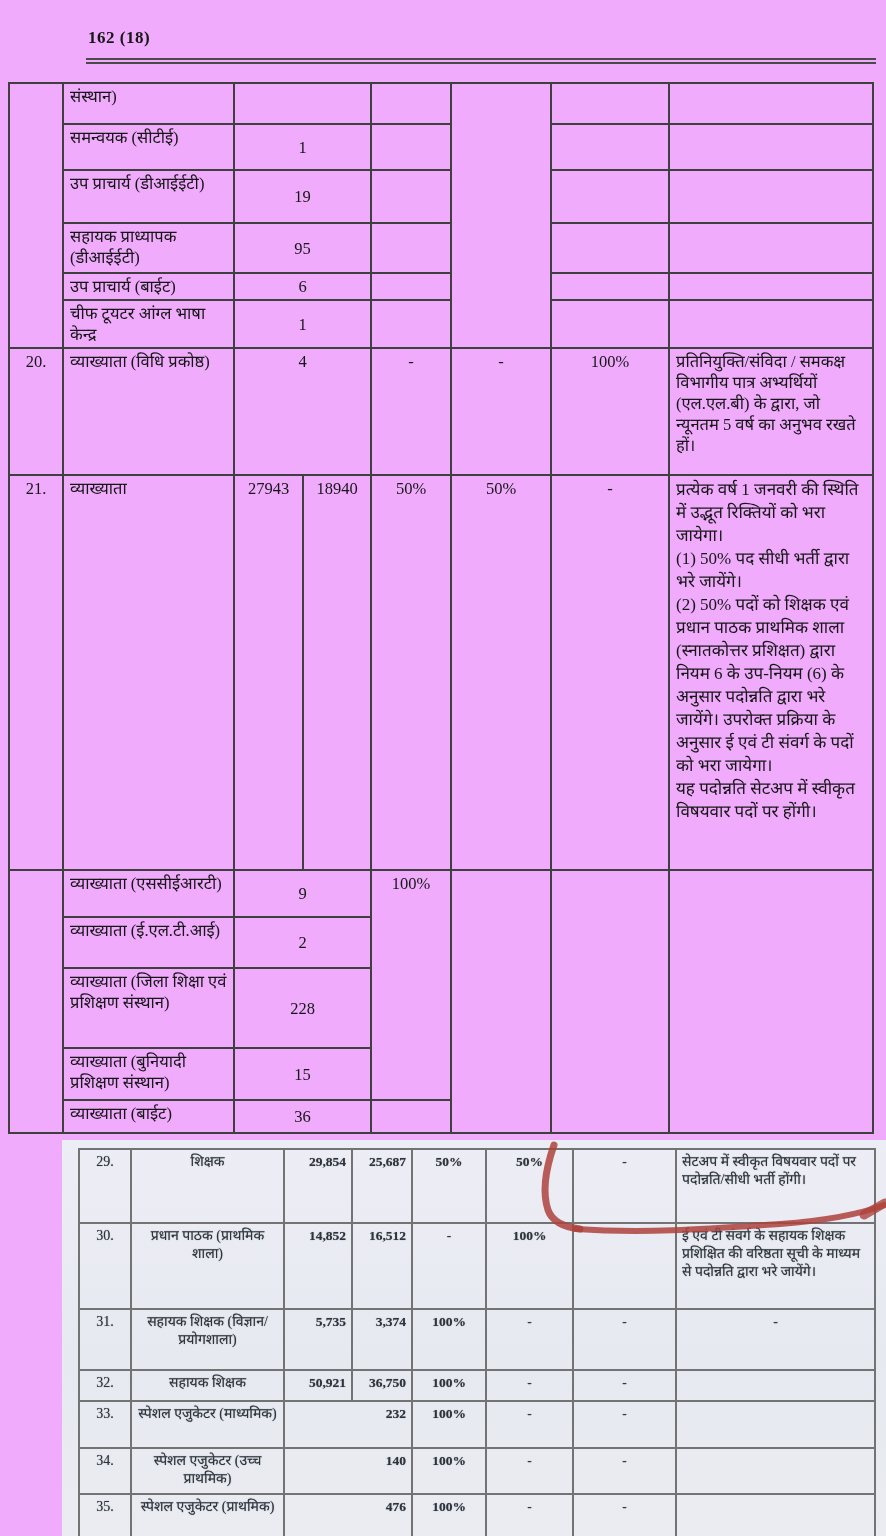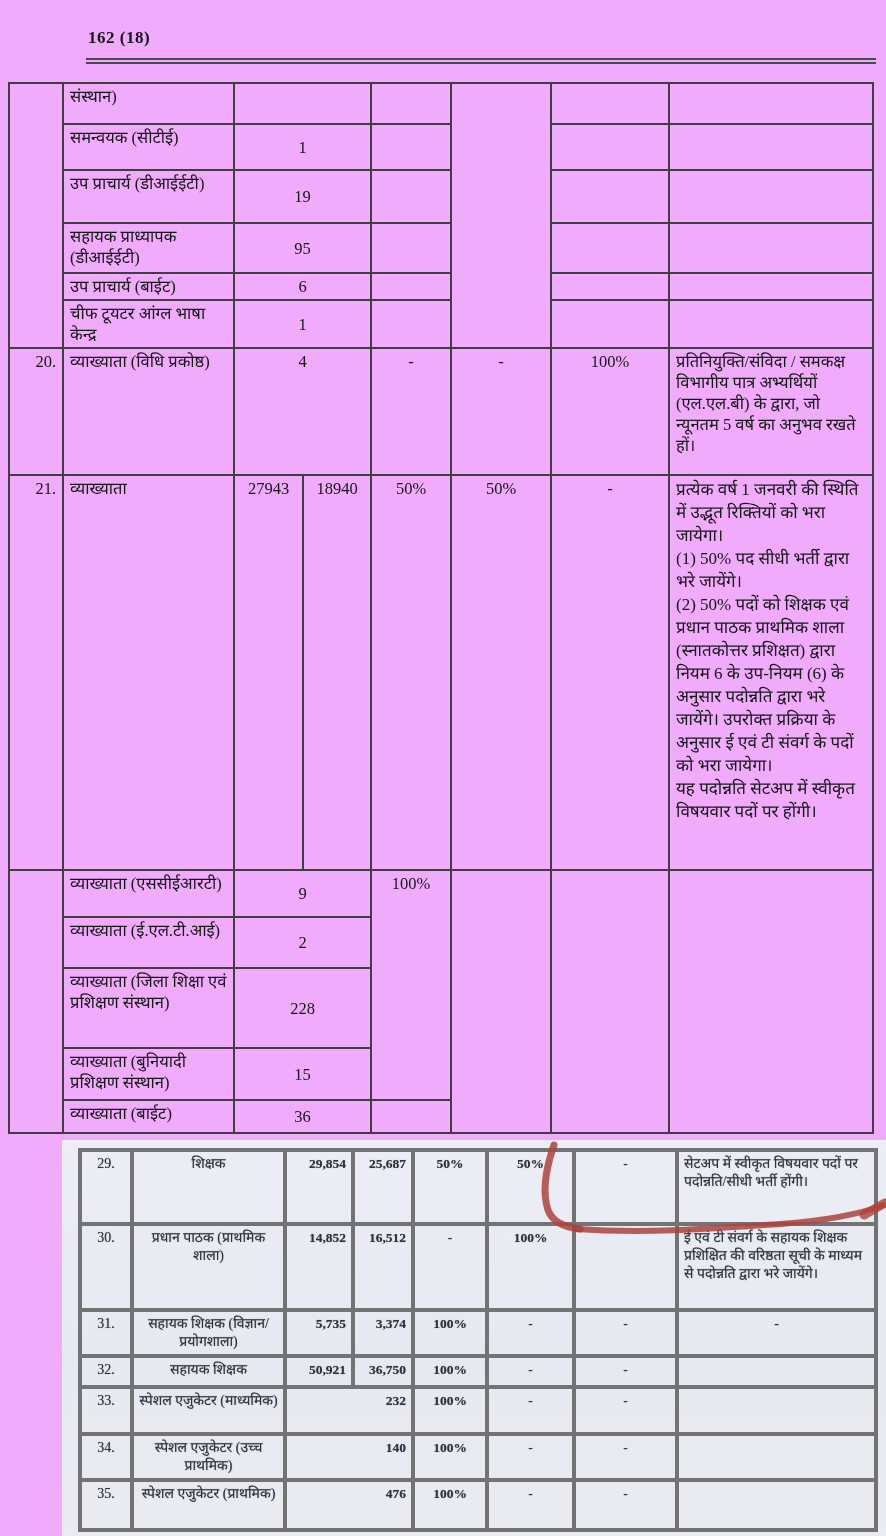--- a/index.html
+++ b/index.html
@@ -29,37 +29,37 @@
   .t1{
     position:absolute;left:8px;top:82px;width:864px;
     font-size:16.5px;line-height:21px;
   }
   .t1 td{
     border:2px solid #3f3f3f;
     padding:2px 6px;vertical-align:top;overflow:hidden;
   }
   .t1 .num{text-align:center;vertical-align:middle;font-size:16.5px;}
   .t1 .num-top{text-align:center;vertical-align:top;}
-  .t1 .serial{text-align:right;vertical-align:top;}
+  .t1 .serial{text-align:center;vertical-align:top;}
   .t1 .pct{text-align:center;vertical-align:top;}
   .t1 .remark{font-size:16.5px;line-height:21px;}
   .t1 .remark-tall{font-size:17px;line-height:23px;white-space:pre-line;border-radius:11px;}
   
   .photo{
     position:absolute;left:62px;top:1140px;width:824px;height:396px;
     background:linear-gradient(180deg,#edeef5 0%,#e7e9f0 55%,#eaecf2 100%);
   }
   .t2{
     position:absolute;left:78px;top:1148px;width:796px;
     font-size:14px;line-height:18px;
     color:#2e343c;
     text-shadow:0 0 1px rgba(46,52,60,.55);
   }
   .t2 td{
-    border:4px solid #737373;
+    border:2px solid #737373;
     padding:3px 5px;vertical-align:top;overflow:hidden;
   }
   .t2 .serial{text-align:center;}
   .t2 .name{text-align:center;}
   .t2 .num{text-align:right;font-weight:bold;font-size:13.5px;}
   .t2 .pct{text-align:center;font-weight:bold;font-size:13.5px;}
   .t2 .remark{text-align:left;}
   .t2 .remark-center{text-align:center;}
   
   .pen{position:absolute;left:0;top:0;pointer-events:none;}
@@ -210,21 +210,21 @@
     <tr style="height:86px">
       <td class="serial">30.</td>
       <td class="name">प्रधान पाठक (प्राथमिक शाला)</td>
       <td class="num">14,852</td>
       <td class="num">16,512</td>
       <td class="pct">-</td>
       <td class="pct">100%</td>
       <td class="pct"></td>
       <td class="remark">ई एवं टी संवर्ग के सहायक शिक्षक प्रशिक्षित की वरिष्ठता सूची के माध्यम से पदोन्नति द्वारा भरे जायेंगे।</td>
     </tr>
-    <tr style="height:45px">
+    <tr style="height:61px">
       <td class="serial">31.</td>
       <td class="name">सहायक शिक्षक (विज्ञान/ प्रयोगशाला)</td>
       <td class="num">5,735</td>
       <td class="num">3,374</td>
       <td class="pct">100%</td>
       <td class="pct">-</td>
       <td class="pct">-</td>
       <td class="remark remark-center">-</td>
     </tr>
     <tr style="height:31px">

